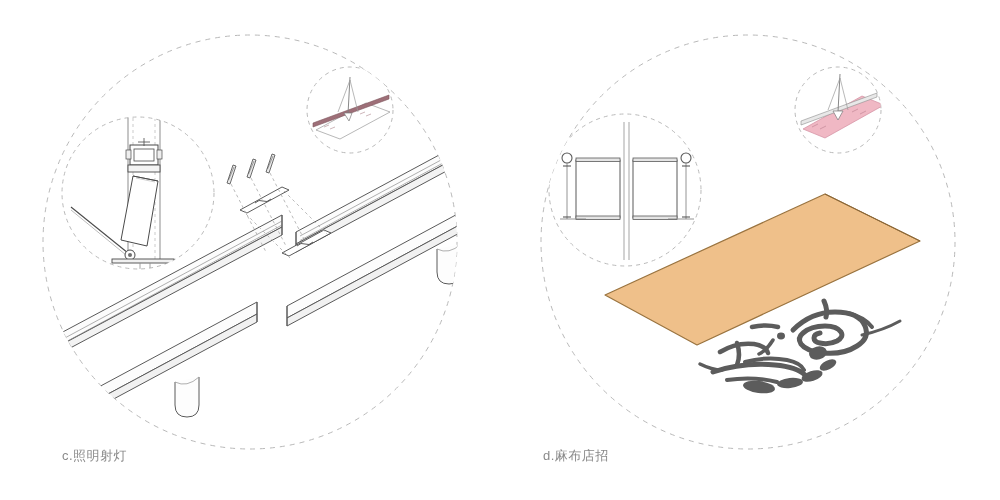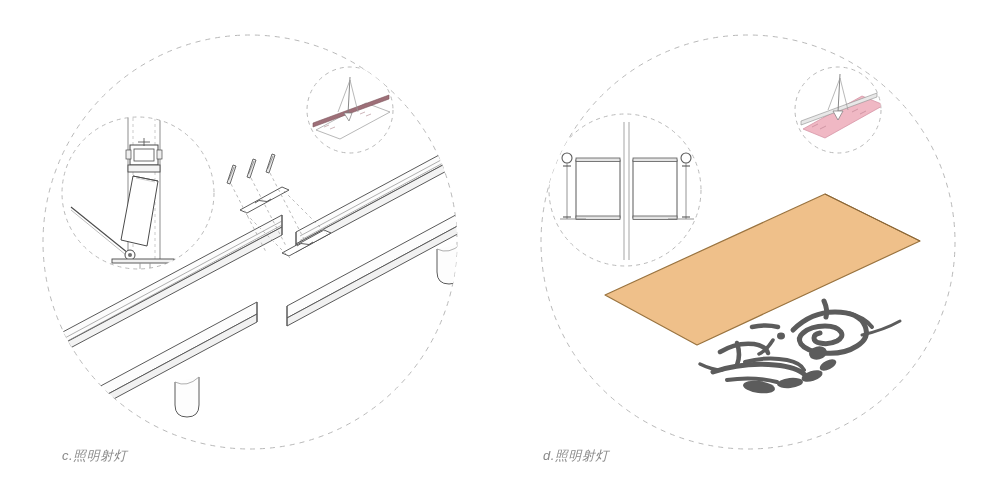--- a/index.html
+++ b/index.html
@@ -5,21 +5,21 @@
   html,body{margin:0;padding:0;}
   body{
     width:1000px;height:500px;background:#ffffff;overflow:hidden;
     font-family:"Liberation Sans","DejaVu Sans",sans-serif;
     position:relative;
   }
   #stage{position:absolute;left:0;top:0;width:1000px;height:500px;}
   svg.layer{position:absolute;left:0;top:0;width:1000px;height:500px;display:block;}
   .cap{
     position:absolute;font-size:13px;color:#8a8a8a;letter-spacing:.5px;
-    white-space:nowrap;font-family:"Liberation Sans","DejaVu Sans",sans-serif;font-style:italic;
+    white-space:nowrap;font-family:"Liberation Sans","DejaVu Sans",sans-serif;
   }
   #cap-c{left:62px;top:447px;}
   #cap-d{left:543px;top:447px;}
 </style>
 </head>
 <body>
 
 <div id="stage">
 
   <svg class="layer" viewBox="0 0 1000 500">
@@ -259,15 +259,15 @@
             <path d="M812,127 l6,-3 M820,129 l6,-3 M852,112 l6,-3 M860,114 l6,-3"></path>
           </g>
         </g>
       </g>
 
     </g>
   </svg>
 
   <div class="cap" id="cap-c">c.照明射灯</div>
 
-  <div class="cap" id="cap-d">d.照明射灯</div>
+  <div class="cap" id="cap-d">d.麻布店招</div>
 
 </div>
 
 </body></html>

